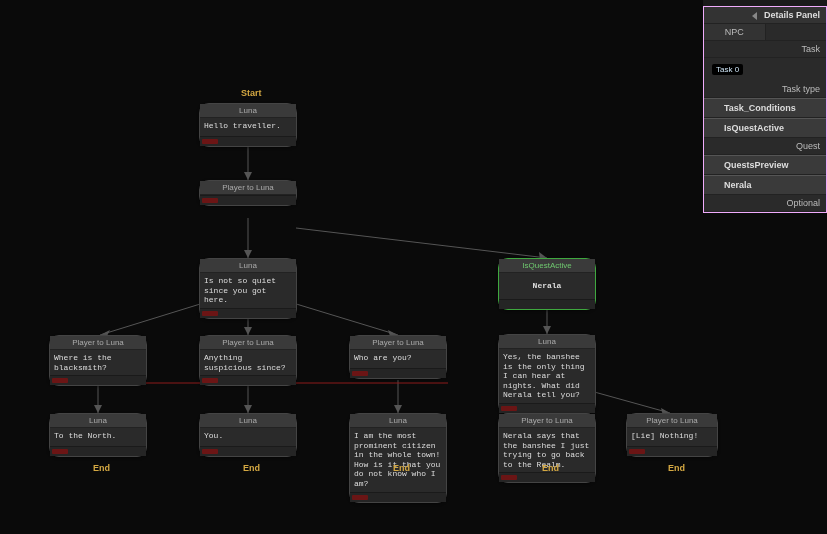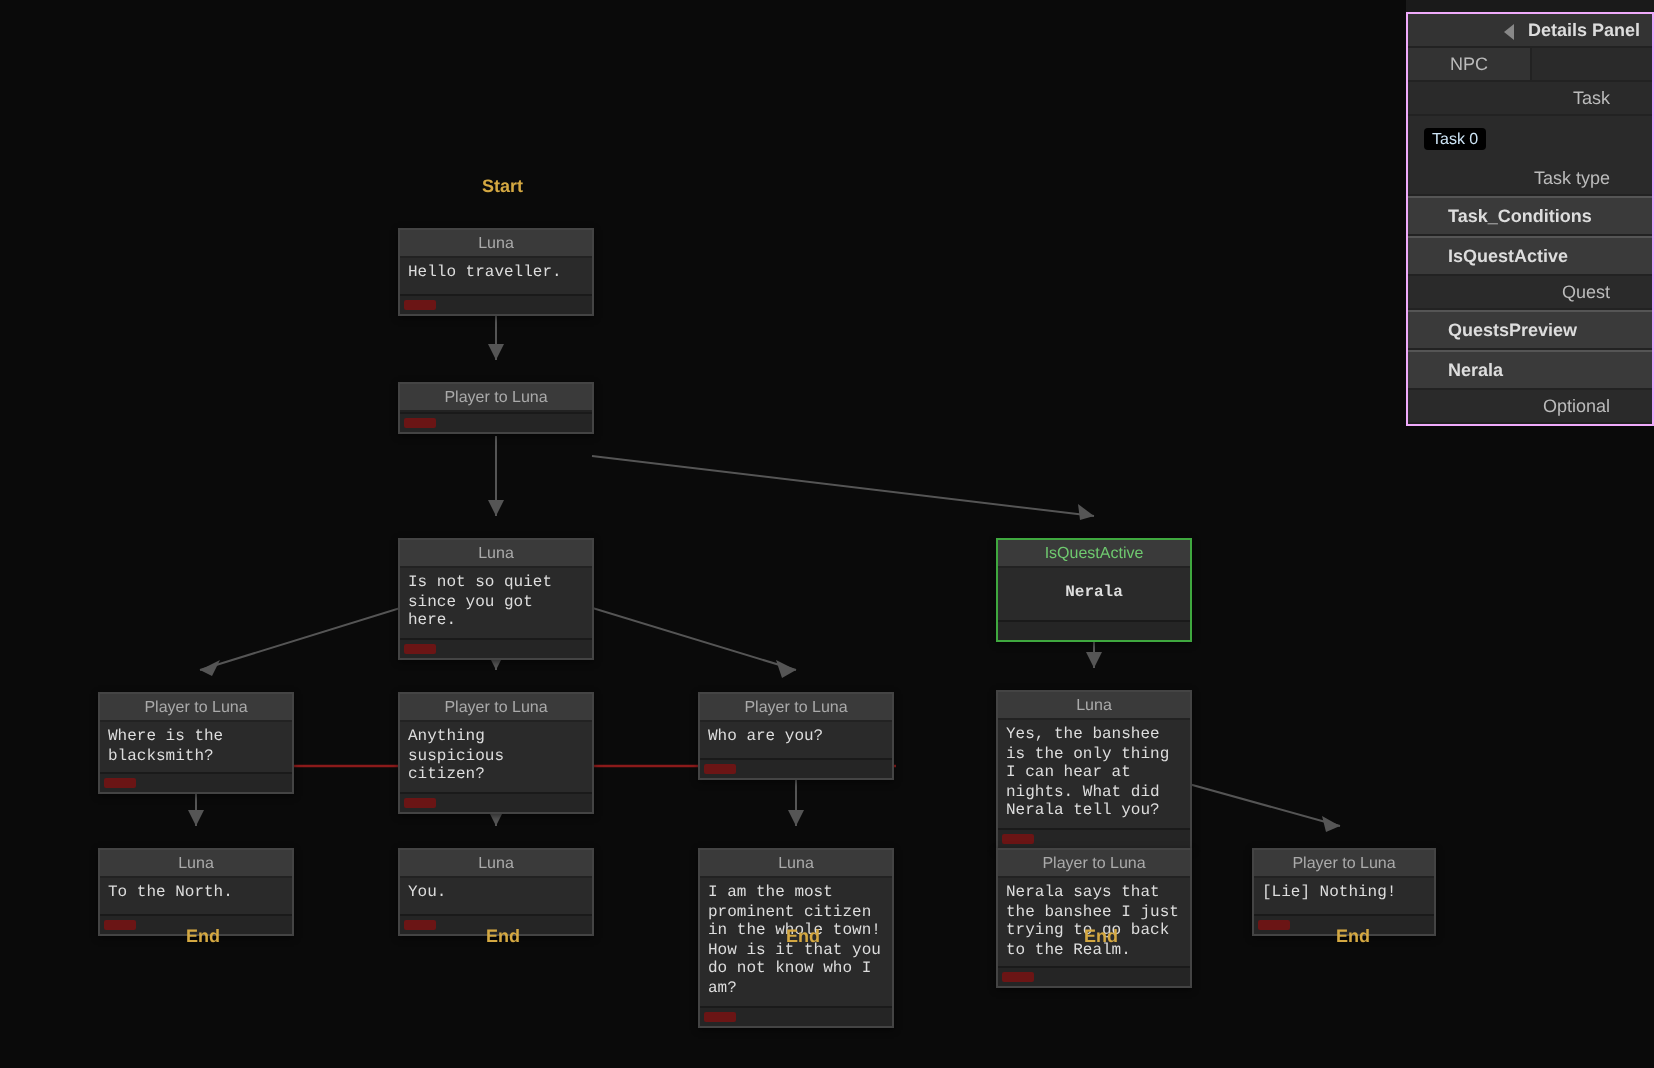--- a/index.html
+++ b/index.html
@@ -37,23 +37,22 @@
     position: absolute;
     color: #d4a842;
     font-size: 9px;
     font-weight: bold;
   }
   .node {
     position: absolute;
     width: 98px;
     background: #2a2a2a;
     border: 1px solid #444;
-    border-radius: 0;
+    border-radius: 10px;
     box-shadow: 0 1px 3px rgba(0,0,0,0.5);
-    margin-top: 11px;
   }
   .node-header {
     background: #3a3a3a;
     color: #aaa;
     font-size: 8px;
     text-align: center;
     padding: 2px 0;
     border-bottom: 1px solid #222;
   }
   .node-body {
@@ -110,21 +109,21 @@
     border-bottom: 1px solid #222;
     font-weight: bold;
   }
   .panel-row {
     display: flex;
     border-bottom: 1px solid #222;
     background: #2a2a2a;
   }
   .panel-row .cell {
     flex: 1;
-    padding: 3px 21px;
+    padding: 3px 6px;
     text-align: right;
     color: #bbb;
   }
   .panel-row .cell.left { text-align: center; background:#333; border-right:1px solid #222;}
   .panel-row.single .cell { width: 100%; }
   .panel-section {
     background: #3a3a3a;
     color: #ddd;
     padding: 4px 20px;
     font-weight: bold;
@@ -244,21 +243,21 @@
 
   <div class="node" style="left:49px; top:335px;">
     <div class="node-header">Player to Luna</div>
     <div class="node-body">Where is the blacksmith?</div>
     <div class="node-footer">
         <div class="red-tag"></div>
       </div>
   </div>
   <div class="node" style="left:199px; top:335px;">
     <div class="node-header">Player to Luna</div>
-    <div class="node-body">Anything suspicious citizen?</div>
+    <div class="node-body">Anything suspicious since?</div>
     <div class="node-footer">
         <div class="red-tag"></div>
       </div>
   </div>
   <div class="node" style="left:349px; top:335px;">
     <div class="node-header">Player to Luna</div>
     <div class="node-body">Who are you?</div>
     <div class="node-footer">
         <div class="red-tag"></div>
       </div>

